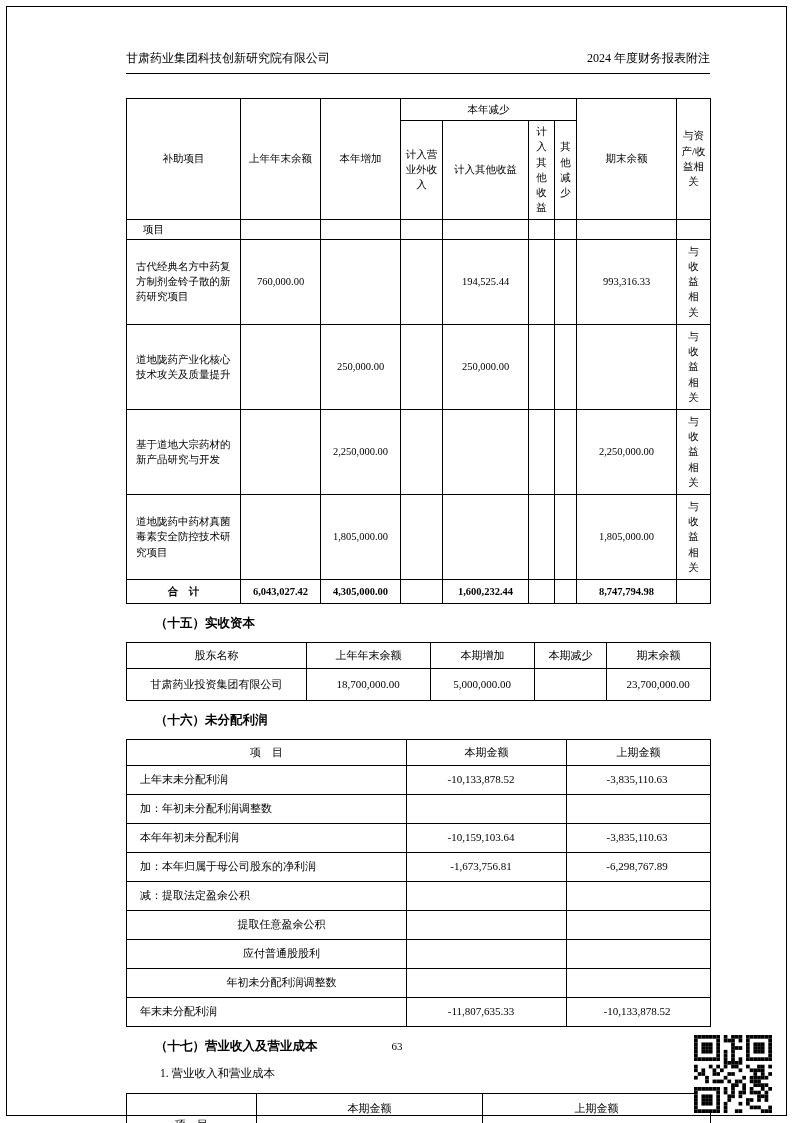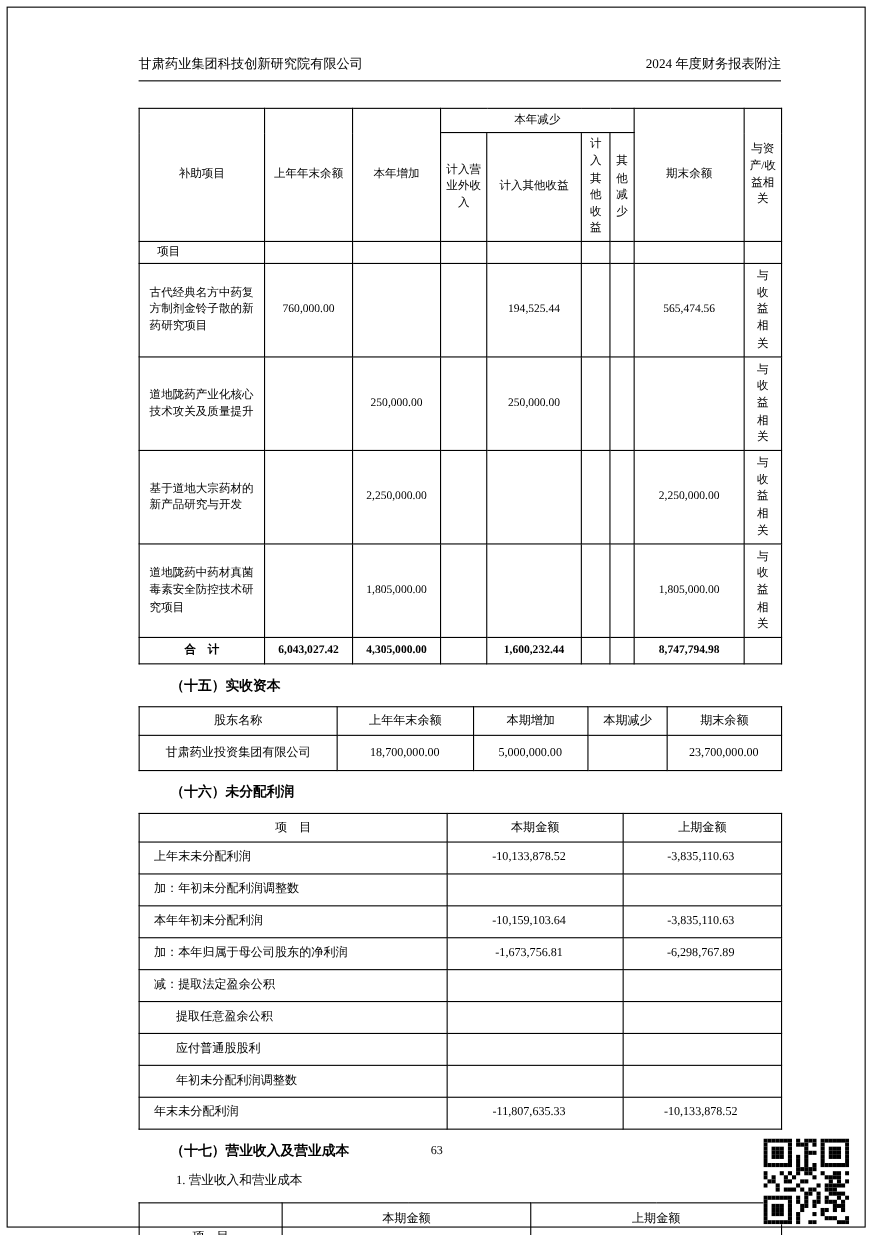--- a/index.html
+++ b/index.html
@@ -18,21 +18,21 @@
   .num{text-align:center;padding-right:4px;}
   .t1{margin-top:24px;}
   .t1 tbody td{padding:4px 9px;}
   .t1 .prerow td{height:20px;padding:2px 16px;}
   .t1 .total td{height:22px;font-weight:bold;}
   .t2 th{height:26px;font-size:11px;}
   .t2 td{height:32px;font-size:11px;}
   .t3 th{height:26px;font-size:11px;}
   .t3 td{height:29px;font-size:11px;}
   .t3 td.label{text-align:left;padding-left:13px;}
-  .t3 td.label.indent{padding-left:33px;}
+  .t3 td.label.indent{padding-left:33px;text-align:center;}
   .t3 td.cur{padding-right:14px;}
   .t3 td.pri{padding-right:6px;}
   .t4 th{height:31px;font-size:11px;}
   .sec-title{font-family:"Liberation Sans","DejaVu Sans",sans-serif;font-weight:bold;
     font-size:12.5px;line-height:18px;margin:10px 0 10px 29px;}
   .sub-title{font-size:11.5px;line-height:16px;margin:9px 0 12px 34px;}
   .page-num{position:absolute;left:0;right:0;top:1040px;text-align:center;font-size:11px;}
   .qr{position:absolute;right:22px;bottom:10px;width:78px;height:78px;background:#fff;}
 </style>
 </head>
@@ -88,21 +88,21 @@
           <td></td>
       </tr>
       <tr>
         <td class="left">古代经典名方中药复方制剂金铃子散的新药研究项目</td>
         <td class="num">760,000.00</td>
         <td class="num"></td>
         <td class="num"></td>
         <td class="num">194,525.44</td>
         <td class="num"></td>
         <td class="num"></td>
-        <td class="num">565,474.56</td>
+        <td class="num">993,316.33</td>
         <td>与收益相关</td>
       </tr>
       <tr>
         <td class="left">道地陇药产业化核心技术攻关及质量提升</td>
         <td class="num"></td>
         <td class="num">250,000.00</td>
         <td class="num"></td>
         <td class="num">250,000.00</td>
         <td class="num"></td>
         <td class="num"></td>

